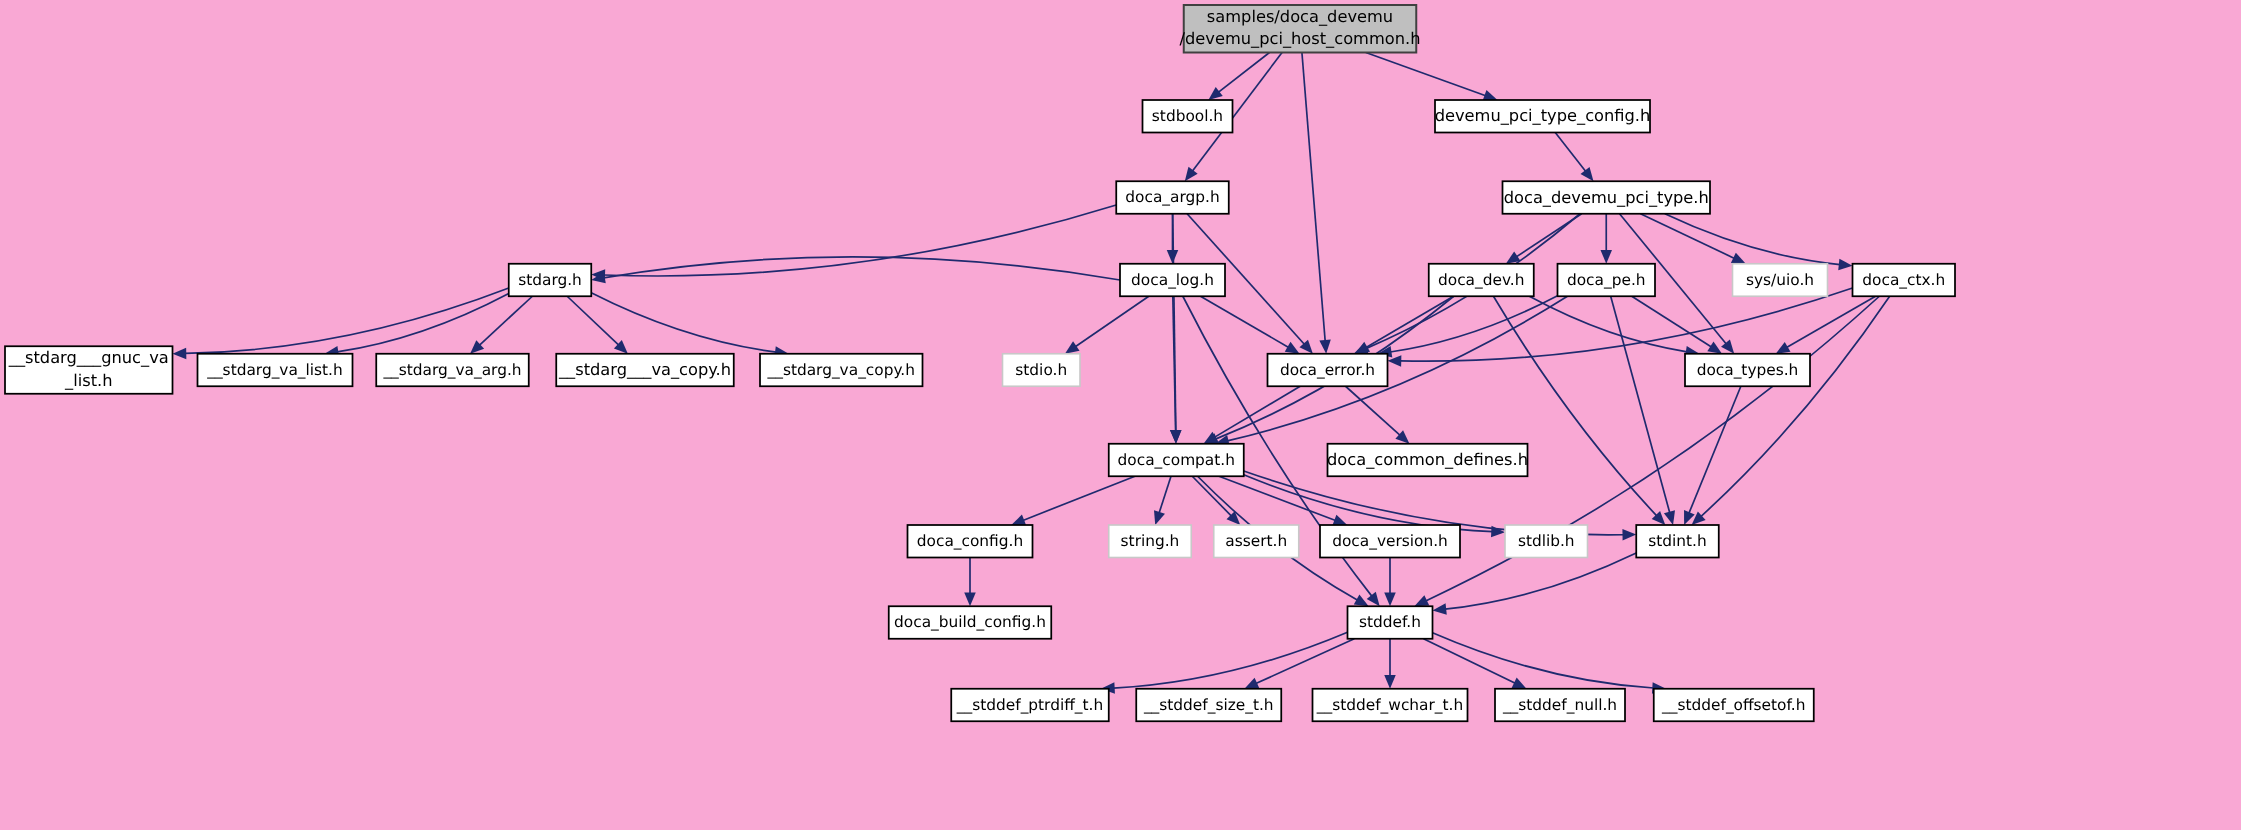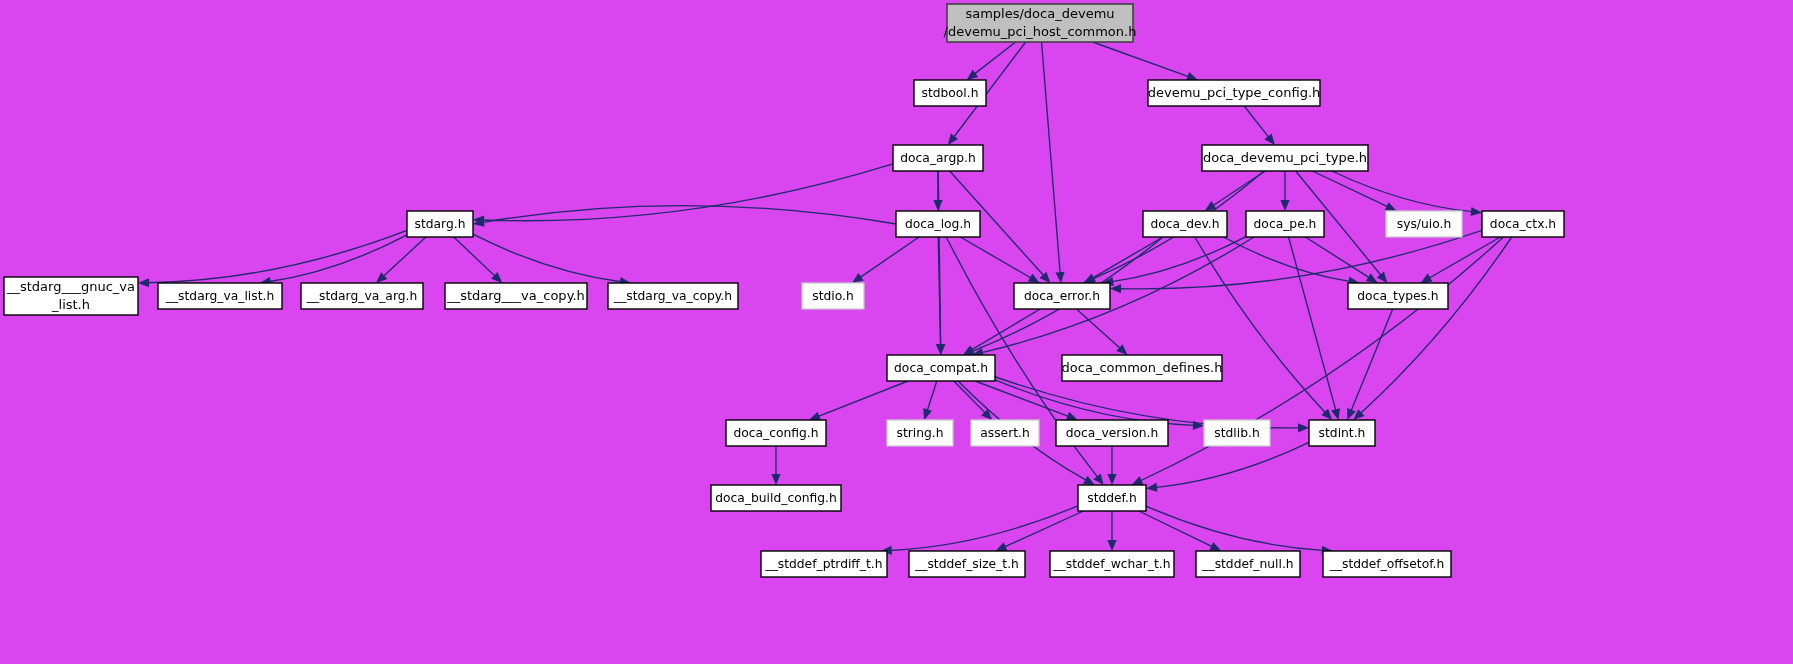--- a/index.html
+++ b/index.html
@@ -1,17 +1,17 @@
 <!DOCTYPE html>
 <html><head>
 <meta charset="utf-8">
 <style>
   html,body{margin:0;padding:0;background:#ffffff;}
   body{font-family:"DejaVu Sans","Liberation Sans",sans-serif;}
-  #graph-wrap{position:relative;width:1793px;height:664px;overflow:hidden;background:#d946ef;}
+  #graph-wrap{position:relative;width:1793px;height:664px;overflow:hidden;background:#f9a8d4;}
   svg{display:block;}
   .node-rect{fill:#ffffff;stroke:#000000;stroke-width:1.4;}
   .node-rect.root{fill:#bfbfbf;stroke:#404040;stroke-width:1.6;}
   .node-rect.ext{fill:#ffffff;stroke:#c8c8c8;stroke-width:1.3;}
   .node-label{font-family:"DejaVu Sans","Liberation Sans",sans-serif;font-size:13px;fill:#000000;text-anchor:middle;dominant-baseline:middle;}
   .node-label.small{font-size:12.3px;}
   .edge{fill:none;stroke:#1f2a6e;stroke-width:1.35;}
   .arrowhead{fill:#1f2a6e;}
 </style>
 </head>

